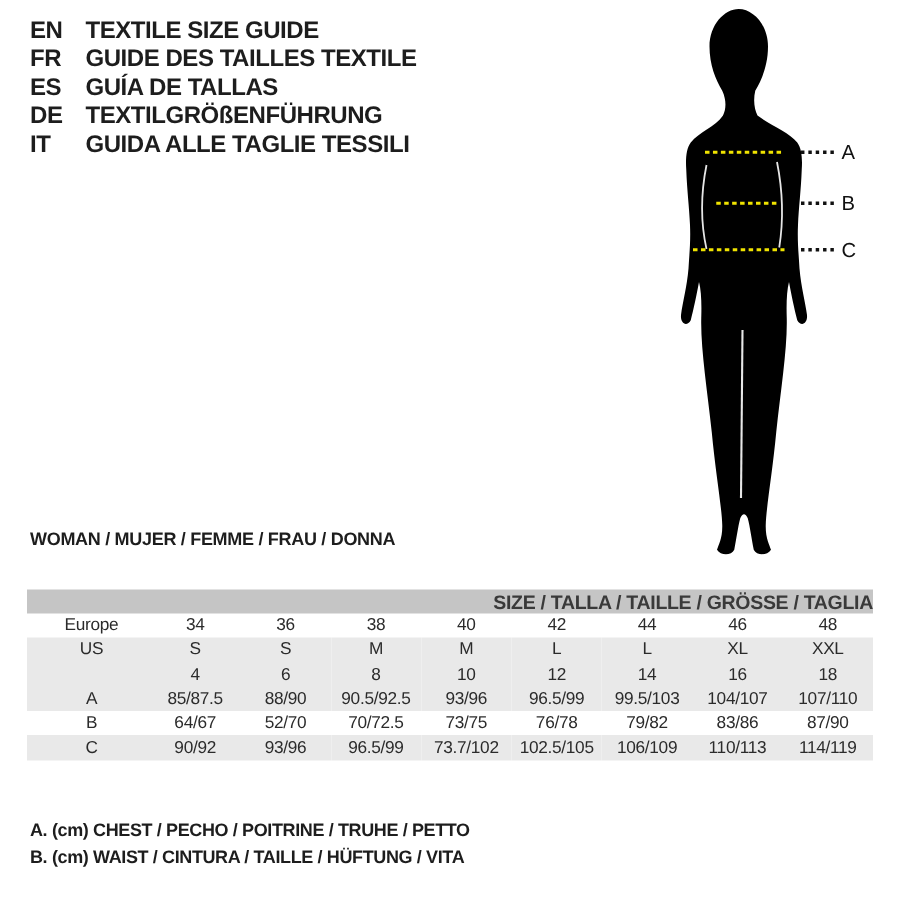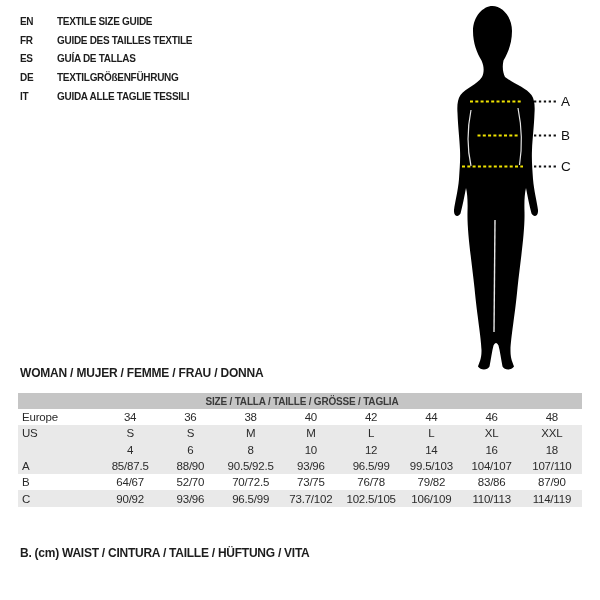--- a/index.html
+++ b/index.html
@@ -5,39 +5,39 @@
   html,body{margin:0;padding:0;}
   body{
     width:600px;height:600px;position:relative;overflow:hidden;
     background:#ffffff;
     font-family:"Liberation Sans", sans-serif;
     color:var(--text,#1d1d1d);
   }
   
   .lang-block{position:absolute;left:20px;top:12px;}
   .lang-row{display:flex;height:18.8px;align-items:center;
-    font-weight:bold;font-size:10px;letter-spacing:-0.3px;white-space:nowrap;}
+    font-weight:bold;font-size:16px;letter-spacing:-0.3px;white-space:nowrap;}
   .lang-code{width:37px;flex:0 0 37px;}
   
   .figure-wrap{position:absolute;left:420px;top:0;width:180px;height:380px;}
   .figure-wrap svg{display:block;}
   .marker-label{font-family:"Liberation Sans",sans-serif;font-size:13.5px;fill:#111;}
   
-  .woman-title{position:absolute;left:20px;top:366px;
+  .woman-title{position:absolute;left:20px;top:352px;
     font-weight:bold;font-size:12px;letter-spacing:-0.2px;white-space:nowrap;}
   
   .size-table{position:absolute;left:18px;top:393px;width:564px;
     border-collapse:collapse;table-layout:fixed;
     font-size:11.5px;letter-spacing:-0.2px;color:#2b2b2b;}
   .size-table col.lbl{width:82px;}
   .size-table th{
-    background:var(--header-bg,#c5c5c5);text-align:center;font-weight:bold;
-    font-size:10px;height:16px;padding:0 0 0 4px;color:#3a3a3a;letter-spacing:-0.2px;}
+    background:var(--header-bg,#c5c5c5);text-align:right;font-weight:bold;
+    font-size:13px;height:16px;padding:0 0 0 4px;color:#3a3a3a;letter-spacing:-0.2px;}
   .size-table td{height:16.3px;padding:0;text-align:center;font-weight:normal;}
-  .size-table td.row-label{text-align:left;padding-left:4px;}
+  .size-table td.row-label{text-align:center;padding-left:4px;}
   .size-table tr.shaded{background:var(--stripe-bg,#e9e9e9);}
   
   .legend{position:absolute;left:20px;top:544px;}
   .legend-line{height:18.2px;display:flex;align-items:center;
     font-weight:bold;font-size:12px;letter-spacing:-0.25px;white-space:nowrap;}
 </style>
 </head>
 <body style="--header-bg: #c5c5c5; --stripe-bg: #e9e9e9; --text: #1d1d1d;">
 
 <div class="lang-block">
@@ -201,14 +201,15 @@
         <td>73.7/102</td>
         <td>102.5/105</td>
         <td>106/109</td>
         <td>110/113</td>
         <td>114/119</td>
       </tr>
     </tbody>
 </table>
 
 <div class="legend">
+    <div class="legend-line">A. (cm) CHEST / PECHO / POITRINE / TRUHE / PETTO</div>
     <div class="legend-line">B. (cm) WAIST / CINTURA / TAILLE / HÜFTUNG / VITA</div>
   </div>
 
 </body></html>

